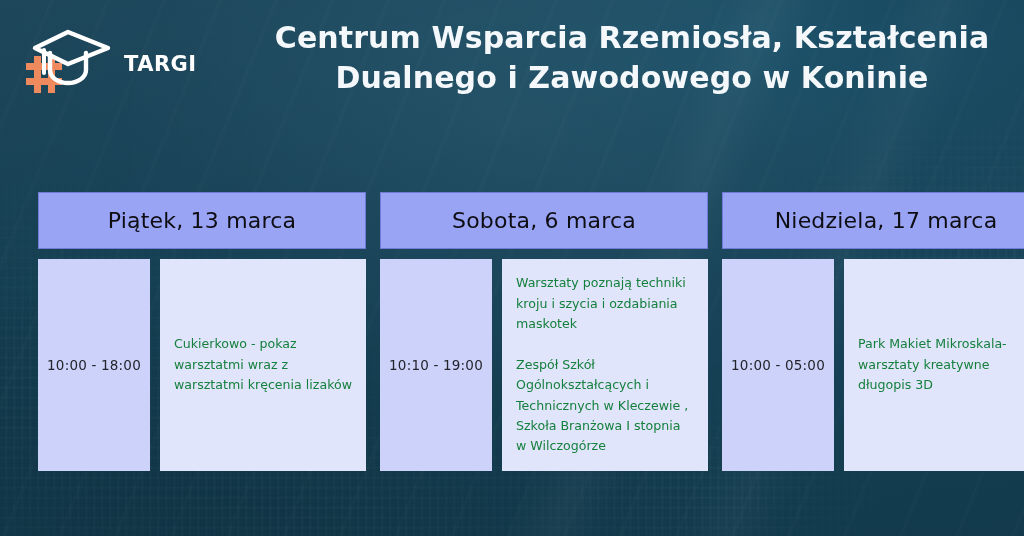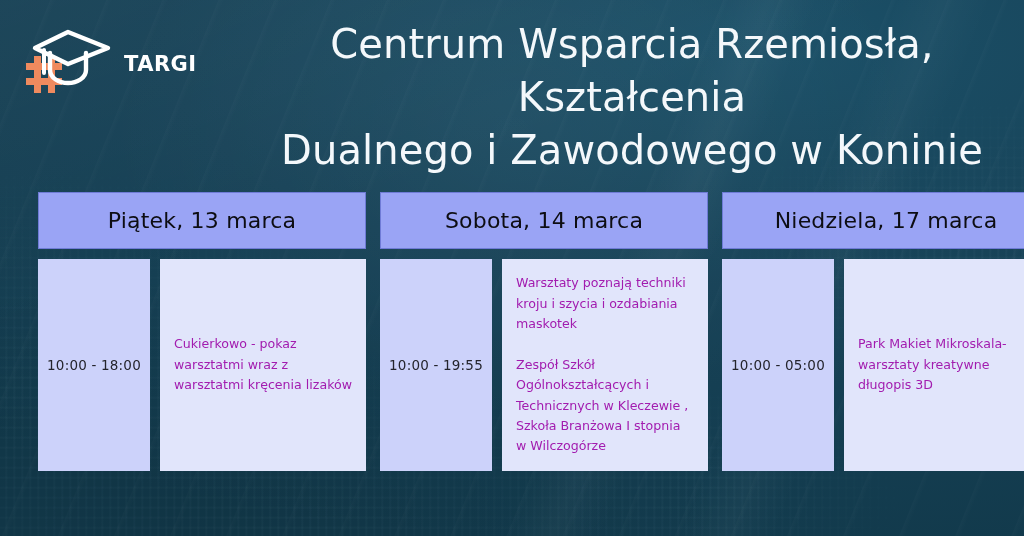--- a/index.html
+++ b/index.html
@@ -111,22 +111,22 @@
 
   
   #poster-title {
     position: absolute;
     left: 256px;
     top: 18px;
     width: 752px;
     text-align: center;
     color: #f4f8fb;
     font-family: "DejaVu Sans", sans-serif;
-    font-weight: 400;
-    font-size: 40px;
+    font-weight: 700;
+    font-size: 30px;
     line-height: 1.33;
     letter-spacing: 0.1px;
   }
 
   
   #schedule {
     position: absolute;
     left: 10px;
     top: 192px;
     width: 1006px;
@@ -171,21 +171,21 @@
     font-size: 13.5px;
     letter-spacing: 0.2px;
     text-align: right;
   }
   .slot-desc {
     flex: 1 1 auto;
     background: #e1e5fb;
     display: flex;
     align-items: center;
     padding: 14px 14px;
-    color: #a21caf;
+    color: #15803d;
     font-family: "DejaVu Sans", sans-serif;
     font-size: 12.6px;
     line-height: 1.62;
     white-space: pre-line;
   }
   .slot-desc.align-top { align-items: center; }
 </style>
 </head>
 <body>
 
@@ -225,23 +225,23 @@
 
     <div class="day-column">
       <div class="day-header">Piątek, 13 marca</div>
       <div class="day-body">
         <div class="slot-time">10:00 - 18:00</div>
         <div class="slot-desc">Cukierkowo - pokaz warsztatmi wraz z warsztatmi kręcenia lizaków</div>
       </div>
     </div>
 
     <div class="day-column">
-      <div class="day-header">Sobota, 14 marca</div>
+      <div class="day-header">Sobota, 6 marca</div>
       <div class="day-body">
-        <div class="slot-time">10:00 - 19:55</div>
+        <div class="slot-time">10:10 - 19:00</div>
         <div class="slot-desc align-top">Warsztaty poznają techniki kroju i szycia i ozdabiania maskotek
 
 Zespół Szkół Ogólnokształcących i Technicznych w Kleczewie , Szkoła Branżowa I stopnia w Wilczogórze</div>
       </div>
     </div>
 
     <div class="day-column">
       <div class="day-header">Niedziela, 17 marca</div>
       <div class="day-body">
         <div class="slot-time">10:00 - 05:00</div>

